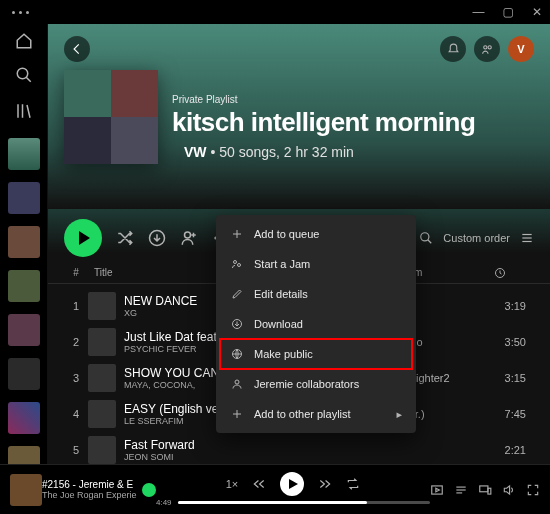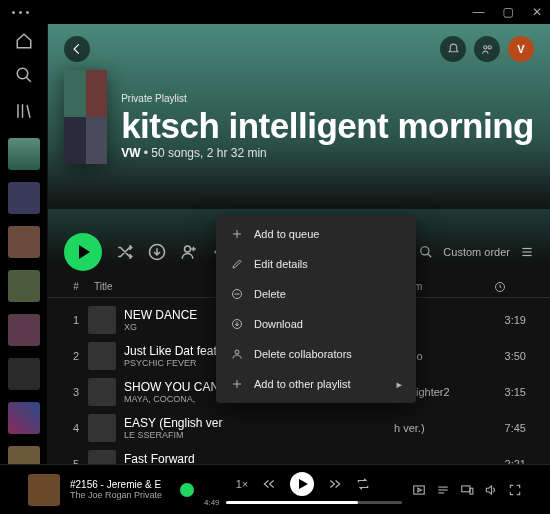--- a/index.html
+++ b/index.html
@@ -19,42 +19,42 @@
 .backbtn { width: 26px; height: 26px; background: rgba(0,0,0,0.55); border-radius: 50%; display: flex; align-items: center; justify-content: center; cursor: pointer; }
 .topright { display: flex; gap: 8px; align-items: center; }
 .circ { width: 26px; height: 26px; background: rgba(0,0,0,0.55); border-radius: 50%; display: flex; align-items: center; justify-content: center; cursor: pointer; }
 .avatar { width: 26px; height: 26px; background: #b84a1a; border-radius: 50%; display: flex; align-items: center; justify-content: center; font-size: 11px; font-weight: 600; }
 .herobody { display: flex; gap: 14px; margin-top: 6px; }
 .cover { width: 94px; height: 94px; background: #222; border-radius: 2px; display: grid; grid-template-columns: 1fr 1fr; grid-template-rows: 1fr 1fr; box-shadow: 0 4px 20px rgba(0,0,0,0.5); }
 .coverq { background: #3a6a5c; }
 .coverq:nth-child(2){background:#6a3a3a;} .coverq:nth-child(3){background:#2a2a3a;} .coverq:nth-child(4){background:#4a4a5a;}
 .heroinfo { display: flex; flex-direction: column; justify-content: flex-end; padding-bottom: 4px; }
 .ptype { font-size: 10px; color: #e8e8e8; margin-bottom: 2px; }
-.ptitle { font-size: 35px; font-weight: 800; letter-spacing: -0.5px; white-space: nowrap; }
-.pmeta { font-size: 12px; color: #e0e0e0; }
+.ptitle { font-size: 26px; font-weight: 800; letter-spacing: -0.5px; white-space: nowrap; margin-bottom: 6px; }
+.pmeta { font-size: 14px; color: #e0e0e0; margin-left: 12px; }
 .pmeta b { color: #fff; }
-.controls { background: linear-gradient(#1e3a34, #121212 80%); padding: 24px 16px 6px; display: flex; align-items: center; justify-content: space-between; }
+.controls { background: linear-gradient(#1e3a34, #121212 80%); padding: 10px 16px 6px; display: flex; align-items: center; justify-content: space-between; }
 .leftctrls { display: flex; align-items: center; gap: 14px; }
 .playbtn { width: 38px; height: 38px; background: #1ed760; border-radius: 50%; display: flex; align-items: center; justify-content: center; cursor: pointer; }
 .playtri { width: 0; height: 0; border-left: 11px solid #000; border-top: 7px solid transparent; border-bottom: 7px solid transparent; margin-left: 2px; }
 .ctlicon { color: #b3b3b3; cursor: pointer; }
 .rightctrls { display: flex; align-items: center; gap: 10px; color: #b3b3b3; font-size: 11px; }
 .listhead { display: flex; padding: 4px 16px 4px 16px; font-size: 10px; color: #a7a7a7; border-bottom: 1px solid #2a2a2a; background: #121212; }
 .col-num { width: 24px; text-align: center; }
 .col-title { flex: 1; padding-left: 6px; }
 .col-album { width: 100px; }
 .col-dur { width: 40px; text-align: right; padding-right: 8px; }
 .tracks { background: #121212; padding: 4px 0; }
 .track { display: flex; align-items: center; padding: 4px 16px; font-size: 11px; color: #b3b3b3; }
 .track .col-num { font-size: 11px; }
 .trackart { width: 28px; height: 28px; background: #333; border-radius: 2px; margin-right: 8px; }
 .trackinfo { flex: 1; overflow: hidden; }
 .trackname { color: #fff; font-size: 12px; white-space: nowrap; overflow: hidden; text-overflow: ellipsis; }
 .trackartist { font-size: 9px; color: #a7a7a7; white-space: nowrap; overflow: hidden; text-overflow: ellipsis; }
-.playbar { position: absolute; bottom: 0; left: 0; right: 0; height: 50px; background: #000; border-top: 1px solid #222; display: flex; align-items: center; padding: 0 28px; gap: 10px; }
+.playbar { position: absolute; bottom: 0; left: 0; right: 0; height: 50px; background: #000; border-top: 1px solid #222; display: flex; align-items: center; padding: 0 10px; }
 .npart { width: 32px; height: 32px; background: #6a4a2a; border-radius: 3px; }
 .npinfo { flex: 0 0 100px; overflow: hidden; }
 .nptitle { font-size: 10px; color: #fff; white-space: nowrap; overflow: hidden; text-overflow: ellipsis; }
 .npartist { font-size: 9px; color: #a7a7a7; white-space: nowrap; overflow: hidden; text-overflow: ellipsis; }
 .greenchk { width: 14px; height: 14px; background: #1ed760; border-radius: 50%; }
 .center { flex: 1; display: flex; flex-direction: column; align-items: center; gap: 2px; }
 .pctrls { display: flex; gap: 14px; align-items: center; color: #b3b3b3; font-size: 11px; }
 .progrow { display: flex; align-items: center; gap: 6px; width: 100%; font-size: 8px; color: #a7a7a7; }
 .progbar { flex: 1; height: 3px; background: #4a4a4a; border-radius: 2px; position: relative; }
 .progfill { position: absolute; left: 0; top: 0; height: 100%; width: 75%; background: #fff; border-radius: 2px; }
@@ -272,69 +272,79 @@
         <svg width="12" height="12" viewBox="0 0 24 24" fill="none" stroke="currentColor" stroke-width="2">
           <line x1="12" y1="4" x2="12" y2="20"></line>
           <line x1="4" y1="12" x2="20" y2="12"></line>
         </svg>
       </span>
       <span>Add to queue</span>
     </div>
     <div class="ctxitem">
       <span class="ctxicon">
         <svg width="12" height="12" viewBox="0 0 24 24" fill="none" stroke="currentColor" stroke-width="2">
+          <circle cx="8" cy="8" r="3"></circle>
+          <circle cx="16" cy="14" r="3"></circle>
+          <path d="M3 20c0-3 2-5 5-5"></path>
+        </svg>
+      </span>
+      <span>Start a Jam</span>
+    </div>
+    <div class="ctxitem">
+      <span class="ctxicon">
+        <svg width="12" height="12" viewBox="0 0 24 24" fill="none" stroke="currentColor" stroke-width="2">
           <path d="M4 20l4-1L20 7l-3-3L5 16z"></path>
         </svg>
       </span>
       <span>Edit details</span>
-    </div>
-    <div class="ctxitem">
-      <span class="ctxicon">
-        <svg width="12" height="12" viewBox="0 0 24 24" fill="none" stroke="currentColor" stroke-width="2">
-          <circle cx="12" cy="12" r="9"></circle>
-          <line x1="7" y1="12" x2="17" y2="12"></line>
-        </svg>
-      </span>
-      <span>Delete</span>
     </div>
     <div class="ctxitem">
       <span class="ctxicon">
         <svg width="12" height="12" viewBox="0 0 24 24" fill="none" stroke="currentColor" stroke-width="2">
           <circle cx="12" cy="12" r="9"></circle>
           <path d="M12 7v8M8 12l4 4 4-4"></path>
         </svg>
       </span>
       <span>Download</span>
     </div>
+    <div class="ctxitem highlight">
+      <span class="ctxicon">
+        <svg width="12" height="12" viewBox="0 0 24 24" fill="none" stroke="currentColor" stroke-width="2">
+          <circle cx="12" cy="12" r="9"></circle>
+          <path d="M3 12h18M12 3c3 3 3 15 0 18M12 3c-3 3-3 15 0 18"></path>
+        </svg>
+      </span>
+      <span>Make public</span>
+    </div>
     <div class="ctxitem">
       <span class="ctxicon">
         <svg width="12" height="12" viewBox="0 0 24 24" fill="none" stroke="currentColor" stroke-width="2">
           <circle cx="12" cy="8" r="4"></circle>
           <path d="M4 21c0-4 4-7 8-7s8 3 8 7"></path>
         </svg>
       </span>
-      <span>Delete collaborators</span>
+      <span>Jeremie collaborators</span>
     </div>
     <div class="ctxitem">
       <span class="ctxicon">
         <svg width="12" height="12" viewBox="0 0 24 24" fill="none" stroke="currentColor" stroke-width="2">
           <line x1="12" y1="4" x2="12" y2="20"></line>
           <line x1="4" y1="12" x2="20" y2="12"></line>
         </svg>
       </span>
       <span>Add to other playlist</span>
       <span class="ctxsub">▸</span>
     </div>
   </div>
 
 <div class="playbar">
   <div class="npart"></div>
   <div class="npinfo">
     <div class="nptitle">#2156 - Jeremie &amp; E</div>
-    <div class="npartist">The Joe Rogan Private</div>
+    <div class="npartist">The Joe Rogan Experie</div>
   </div>
   <div class="greenchk"></div>
   <div class="center">
     <div class="pctrls">
       <span>1×</span>
       <span>
           <svg width="14" height="14" viewBox="0 0 24 24" fill="none" stroke="#b3b3b3" stroke-width="2">
             <path d="M11 6l-7 6 7 6M20 6l-7 6 7 6"></path>
           </svg>
         </span>

